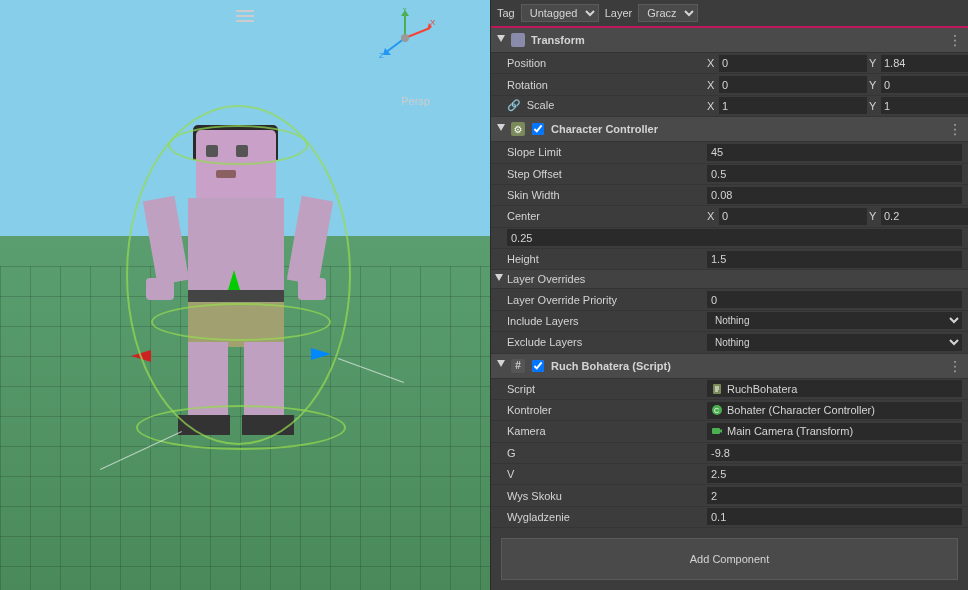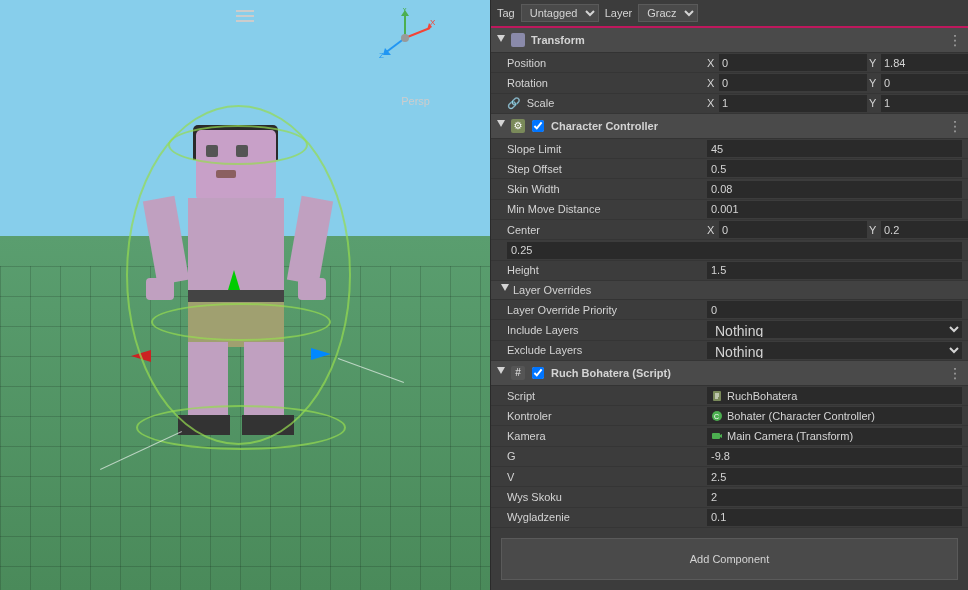--- a/index.html
+++ b/index.html
@@ -333,21 +333,21 @@
       color: #d4d4d4;
       font-size: 11px;
       padding: 1px 3px;
       height: 17px;
     }
 
     
     .sub-header {
       display: flex;
       align-items: center;
-      padding: 3px 6px 3px 10px;
+      padding: 3px 6px 3px 4px;
       background: #424242;
       border-bottom: 1px solid #333;
       cursor: pointer;
       gap: 4px;
     }
     .sub-header .triangle {
       width: 0;
       height: 0;
       border-top: 4px solid transparent;
       border-bottom: 4px solid transparent;
@@ -434,21 +434,21 @@
       justify-content: center;
       border-radius: 2px;
       flex-shrink: 0;
     }
 
     .nothing-dropdown {
       flex: 1;
       background: #2a2a2a;
       border: none;
       color: #d4d4d4;
-      font-size: 14px;
+      font-size: 10px;
       padding: 1px 4px;
       height: 17px;
       cursor: pointer;
     }
   </style>
 </head>
 <body>
 
 <div id="viewport">
 
@@ -608,24 +608,20 @@
   <div class="prop-row">
     <span class="prop-label">Step Offset</span>
     <input class="prop-value" value="0.5" style="">
   </div>
 
   <div class="prop-row">
     <span class="prop-label">Skin Width</span>
     <input class="prop-value" value="0.08" style="">
   </div>
 
-  <div class="prop-row">
-    <span class="prop-label">Min Move Distance</span>
-    <input class="prop-value" value="0.001" style="">
-  </div>
 
   <div class="xyz-row">
     <span class="xyz-label">Center</span>
     <div class="xyz-fields">
       <div class="xyz-field-group">
         <span class="xyz-axis-label">X</span>
         <input class="xyz-input" value="0" style="">
       </div>
       <div class="xyz-field-group">
         <span class="xyz-axis-label">Y</span>

